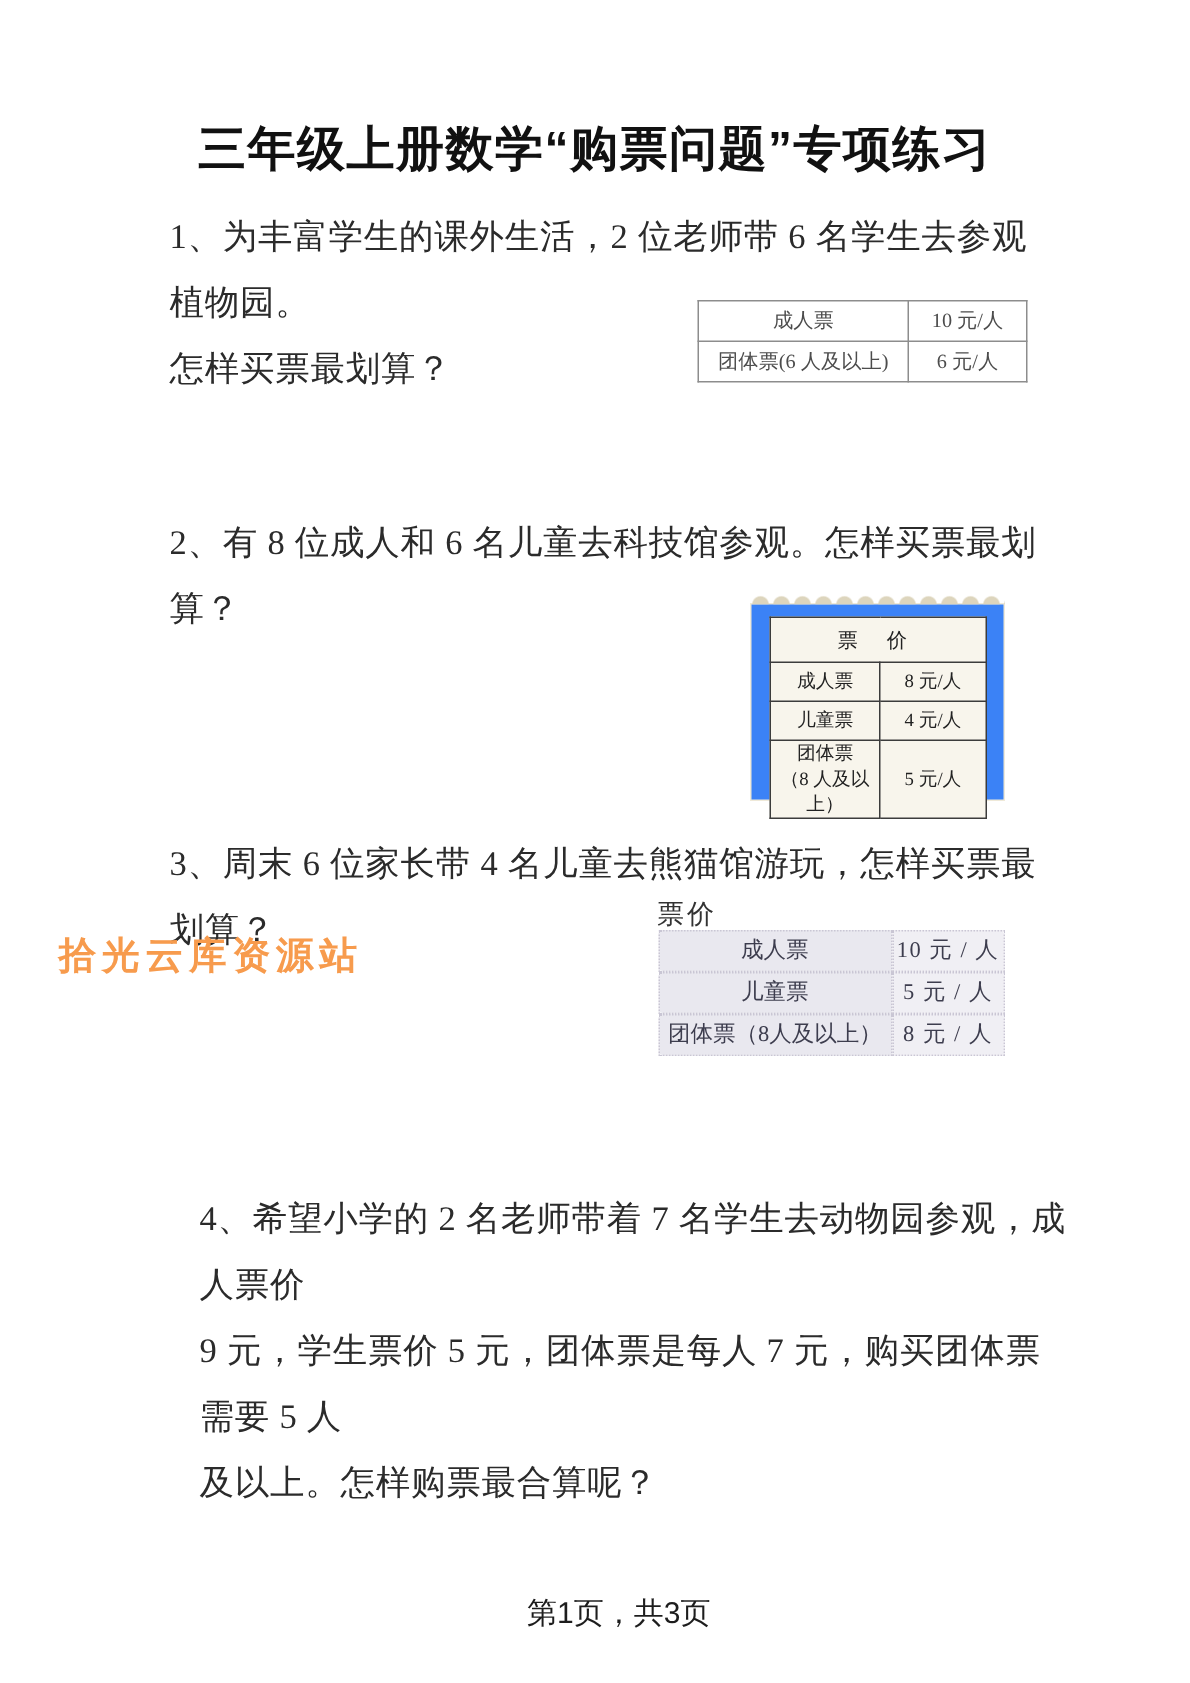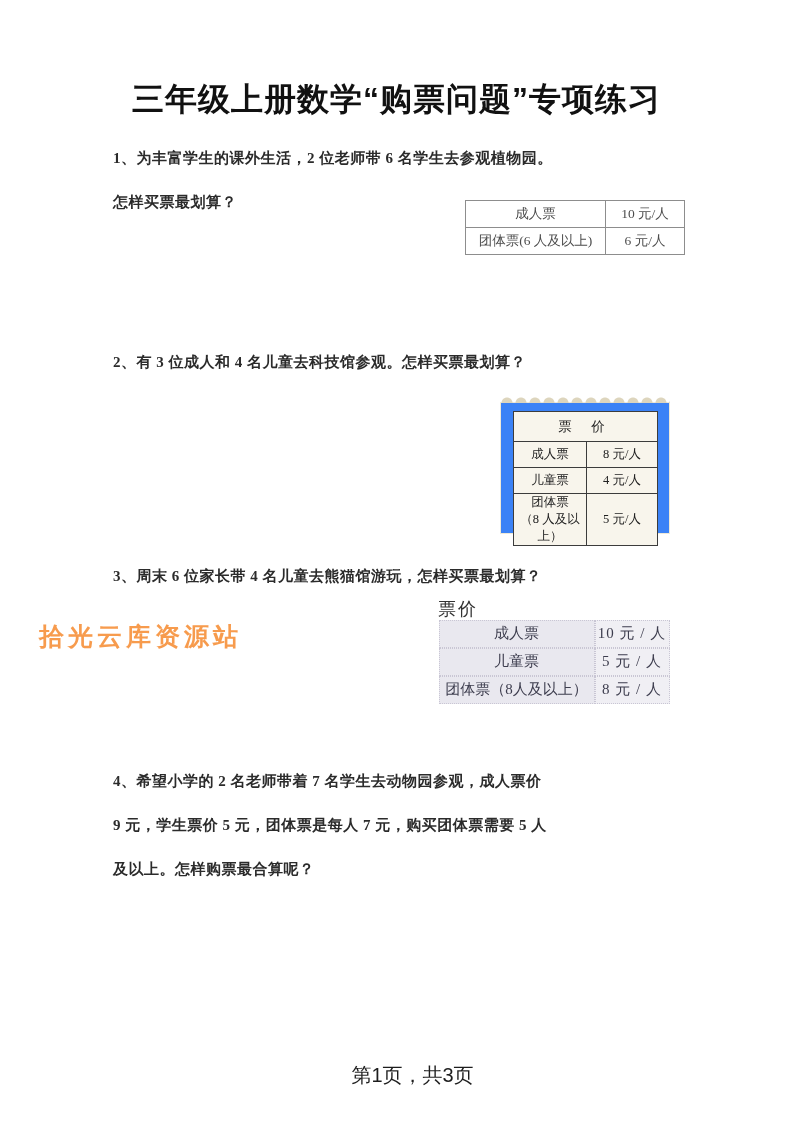--- a/index.html
+++ b/index.html
@@ -13,28 +13,27 @@
   }
   .title{
     position:absolute;left:0;top:78px;width:793px;
     text-align:center;
     font-family:"Liberation Sans","DejaVu Sans",sans-serif;
     font-weight:bold;font-size:32px;color:#111;
     letter-spacing:1px;
   }
   .question{
     position:absolute;left:113px;width:580px;
-    font-size:15px;line-height:44px;color:#2b2b2b;
+    font-size:23px;line-height:44px;color:#2b2b2b;
     letter-spacing:0.5px;
-    font-weight:bold;
   }
   #q1{top:136px;}
   #q2{top:340px;}
   #q3{top:554px;}
-  #q4{top:759px;}
+  #q4{top:791px;margin-left:20px;}
 
   
   .t1{
     position:absolute;left:465px;top:200px;
     border-collapse:collapse;
     font-size:13.5px;color:#4c4c4c;
   }
   .t1 td{
     border:1px solid #8d8d8d;
     text-align:center;
@@ -122,21 +121,21 @@
       <td class="c2">10 元/人</td>
     </tr>
     <tr>
       <td class="c1">团体票(6 人及以上)</td>
       <td class="c2">6 元/人</td>
     </tr>
   </tbody>
     </table>
 
   <div class="question" id="q2">
-    <div>2、有 3 位成人和 4 名儿童去科技馆参观。怎样买票最划算？</div>
+    <div>2、有 8 位成人和 6 名儿童去科技馆参观。怎样买票最划算？</div>
   </div>
 
   <div class="t2-wrap">
     <div class="t2-scallop"></div>
     <table class="t2">
       <tbody>
           <tr>
         <th colspan="2">票 价</th>
       </tr>
       <tr>

